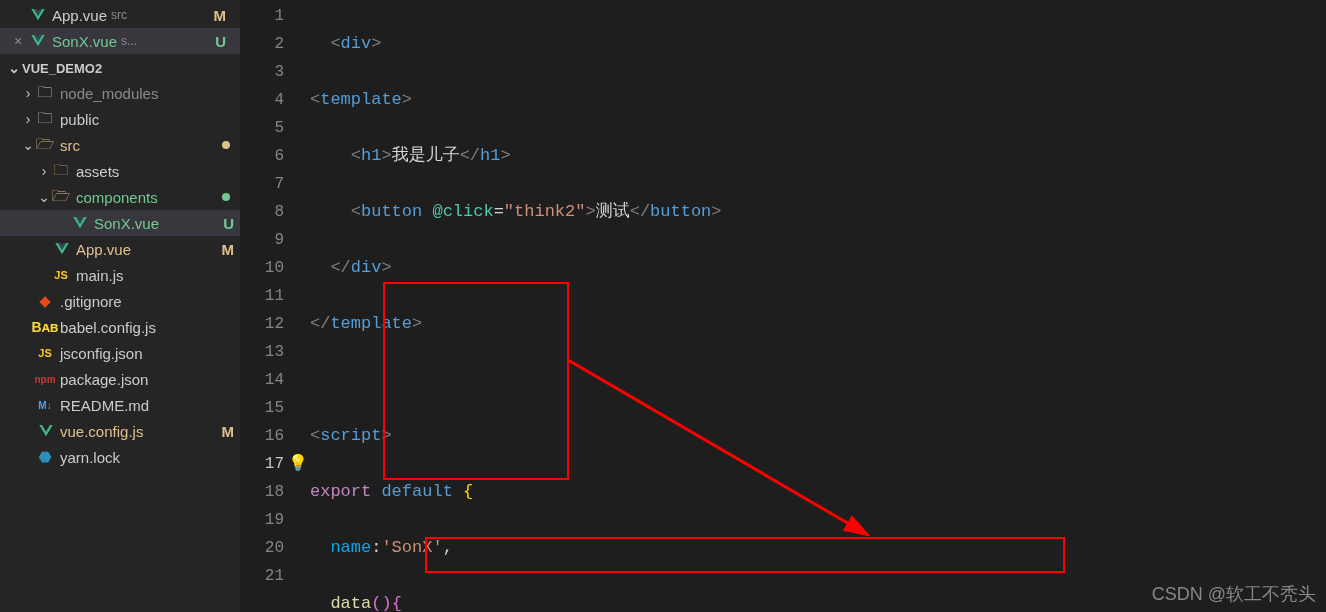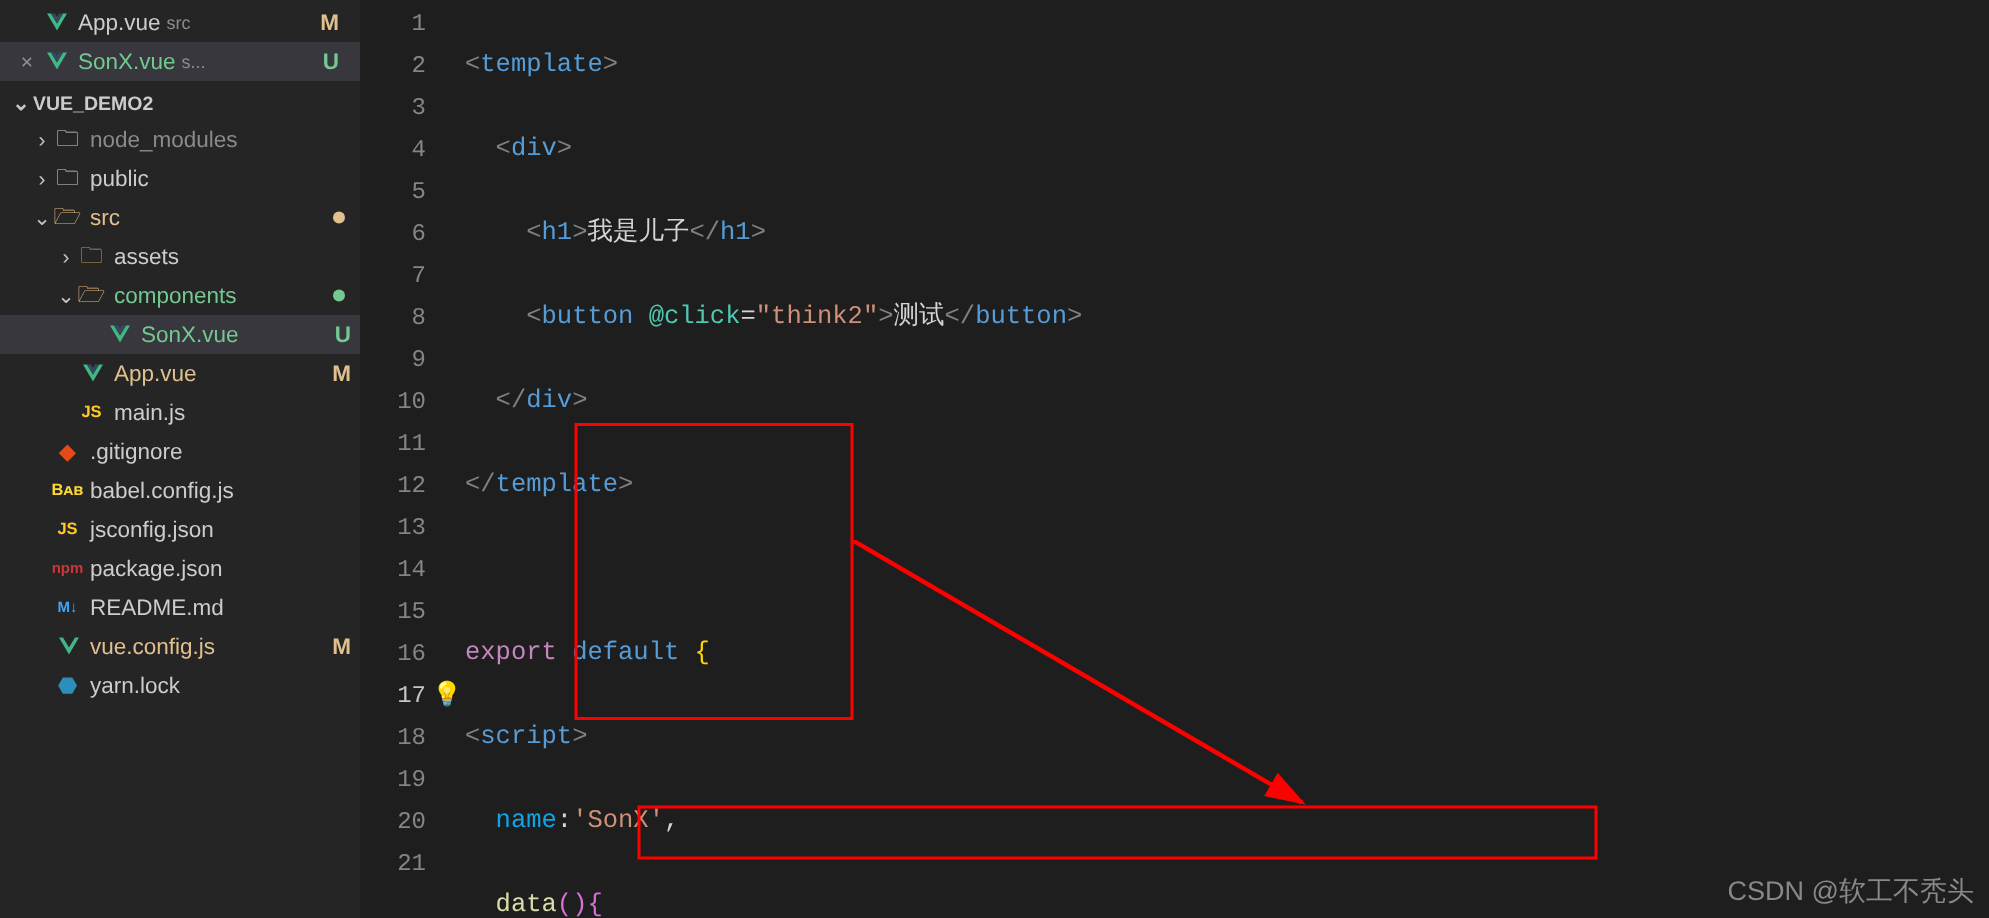--- a/index.html
+++ b/index.html
@@ -263,21 +263,21 @@
         <span class="icon" style="color:#ffca28;font-weight:bold;font-size:11px">JS</span>
         <span>main.js</span>
       </div>
     <div class="tree-item indent1">
         <span class="chevron"></span>
         <span class="icon" style="color:#e64a19">◆</span>
         <span>.gitignore</span>
       </div>
     <div class="tree-item indent1">
         <span class="chevron"></span>
-        <span class="icon" style="color:#fdd835;font-size:11px;font-weight:bold">Bᴀʙ</span>
+        <span class="icon" style="color:#fdd835;font-size:14px;font-weight:bold">Bᴀʙ</span>
         <span>babel.config.js</span>
       </div>
     <div class="tree-item indent1">
         <span class="chevron"></span>
         <span class="icon" style="color:#ffca28;font-weight:bold;font-size:11px">JS</span>
         <span>jsconfig.json</span>
       </div>
     <div class="tree-item indent1">
         <span class="chevron"></span>
         <span class="icon" style="color:#cb3837;font-size:10px;font-weight:bold">npm</span>
@@ -324,29 +324,29 @@
     <div class="ln">16</div>
     <div class="ln current">17</div>
     <div class="ln">18</div>
     <div class="ln">19</div>
     <div class="ln">20</div>
     <div class="ln">21</div>
     <span class="lightbulb">💡</span>
   </div>
 
   <div class="code">
+<div class="line">  <span class="tag">&lt;</span><span class="tagname">div</span><span class="tag">&gt;</span></div>
 <div class="line"><span class="tag">&lt;</span><span class="tagname">template</span><span class="tag">&gt;</span></div>
-<div class="line">  <span class="tag">&lt;</span><span class="tagname">div</span><span class="tag">&gt;</span></div>
 <div class="line">    <span class="tag">&lt;</span><span class="tagname">h1</span><span class="tag">&gt;</span><span class="txt">我是儿子</span><span class="tag">&lt;/</span><span class="tagname">h1</span><span class="tag">&gt;</span></div>
 <div class="line">    <span class="tag">&lt;</span><span class="tagname">button</span> <span class="event-attr">@click</span><span class="punct">=</span><span class="str">"think2"</span><span class="tag">&gt;</span><span class="txt">测试</span><span class="tag">&lt;/</span><span class="tagname">button</span><span class="tag">&gt;</span></div>
 <div class="line">  <span class="tag">&lt;/</span><span class="tagname">div</span><span class="tag">&gt;</span></div>
 <div class="line"><span class="tag">&lt;/</span><span class="tagname">template</span><span class="tag">&gt;</span></div>
 <div class="line"></div>
+<div class="line"><span class="tag">&lt;</span><span class="tagname">script</span><span class="tag">&gt;</span></div>
 <div class="line"><span class="kw-export">export</span> <span class="kw-default">default</span> <span class="brace">{</span></div>
-<div class="line"><span class="tag">&lt;</span><span class="tagname">script</span><span class="tag">&gt;</span></div>
 <div class="line">  <span class="prop">name</span><span class="punct">:</span><span class="str">'SonX'</span><span class="punct">,</span></div>
 <div class="line">  <span class="func">data</span><span class="brace-p">()</span><span class="brace-p">{</span></div>
 
 
 
 
 
 
 
 

